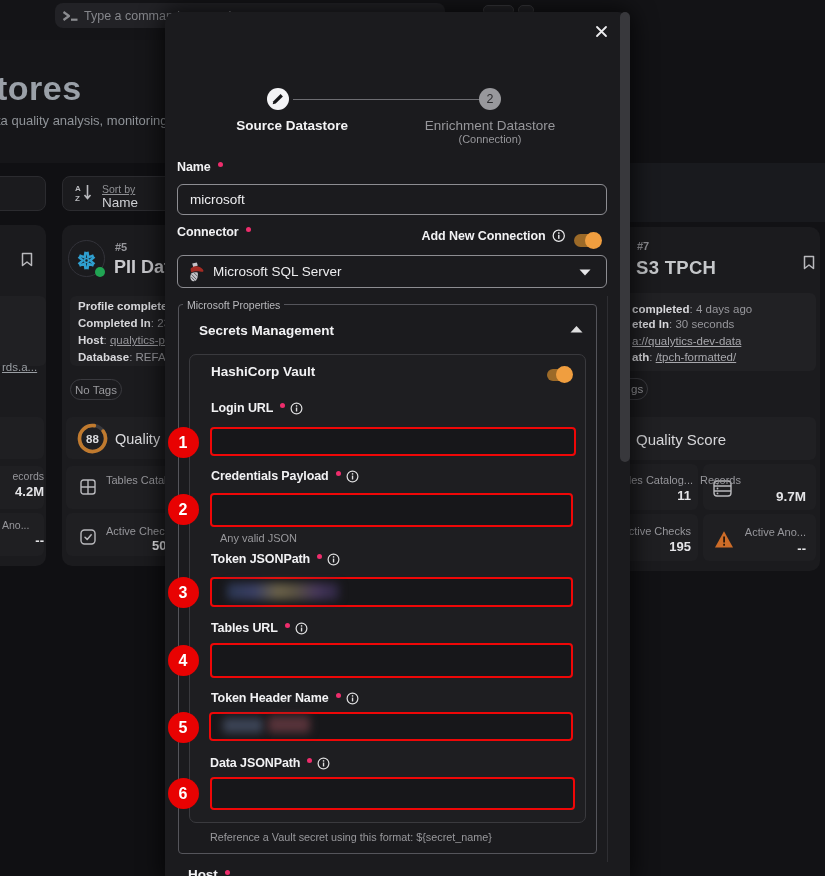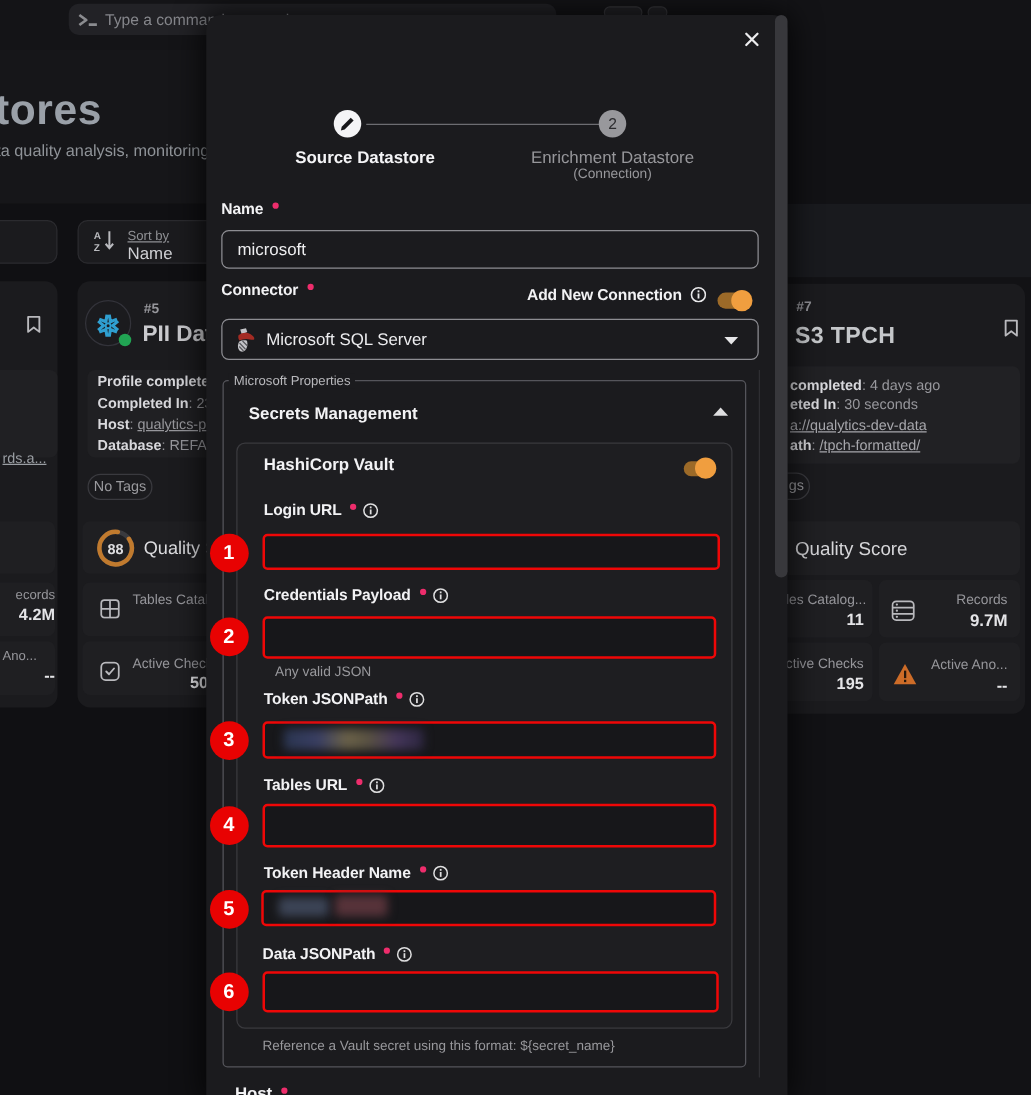--- a/index.html
+++ b/index.html
@@ -125,21 +125,21 @@
   <div class="abs" style="left:560px;top:488px;width:131px;color:#e4e4e7;font-size:13px;font-weight:bold;text-align:right;">11</div>
   <div id="dbicon" class="abs" style="left:713px;top:480px;width:19px;height:17px;"><svg width="19" height="17" viewBox="0 0 19 17">
         <g fill="none" stroke="#b9b9bd" stroke-width="1.4">
           <rect x="1" y="1" width="17" height="15" rx="3"></rect>
           <path d="M1 6 H18 M1 11 H18"></path>
         </g>
         <circle cx="4.5" cy="3.6" r="0.9" fill="#b9b9bd"></circle>
         <circle cx="4.5" cy="8.5" r="0.9" fill="#b9b9bd"></circle>
         <circle cx="4.5" cy="13.4" r="0.9" fill="#b9b9bd"></circle>
       </svg></div>
-  <div class="abs" style="left:700px;top:474px;width:106px;color:#96969b;font-size:11px;text-align:right;">Records</div>
+  <div class="abs" style="left:700px;top:474px;width:106px;color:#96969b;font-size:11px;">Records</div>
   <div class="abs" style="left:700px;top:489px;width:106px;color:#e4e4e7;font-size:13.5px;font-weight:bold;text-align:right;">9.7M</div>
   <div class="abs" style="left:560px;top:525px;width:131px;color:#96969b;font-size:11px;text-align:right;">Active Checks</div>
   <div class="abs" style="left:560px;top:539px;width:131px;color:#e4e4e7;font-size:13px;font-weight:bold;text-align:right;">195</div>
   <div id="warn" class="abs" style="left:714px;top:530px;width:20px;height:19px;"><svg width="20" height="19" viewBox="0 0 20 19">
         <path d="M10 1.2 L19 17.4 H1 Z" fill="#cd6c28"></path>
         <rect x="9.2" y="6.5" width="1.8" height="6" fill="#27170b"></rect>
         <rect x="9.2" y="13.8" width="1.8" height="1.9" fill="#27170b"></rect>
       </svg></div>
   <div class="abs" style="left:700px;top:526px;width:106px;color:#96969b;font-size:11px;text-align:right;">Active Ano...</div>
   <div class="abs" style="left:700px;top:541px;width:106px;color:#e4e4e7;font-size:13px;font-weight:bold;text-align:right;">--</div>

